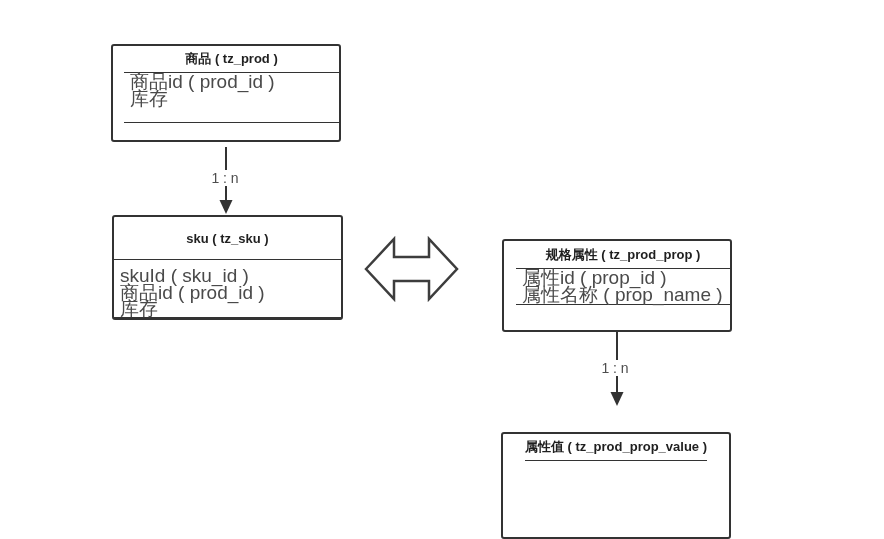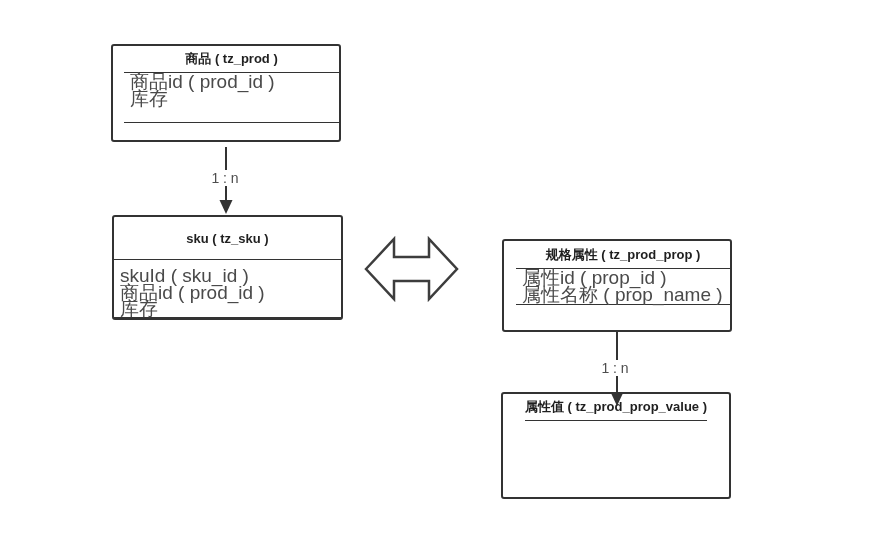--- a/index.html
+++ b/index.html
@@ -86,21 +86,21 @@
 
   <div class="table-node" style="left:502px; top:239px; width:230px; height:93px;padding-left:12px;">
     <div class="table-title" style="height:28px;">规格属性 ( tz_prod_prop )</div>
     <div class="table-fields" style="height:36px;">
       <div class="field">属性id ( prop_id )</div>
       <div class="field">属性名称 ( prop_name )</div>
     </div>
     <div class="table-empty"></div>
   </div>
 
-  <div class="table-node" style="left:501px; top:392px; width:230px; height:107px;align-items:center;">
+  <div class="table-node" style="left:501px; top:432px; width:230px; height:107px;align-items:center;">
     <div class="table-title" style="height:27px;">属性值 ( tz_prod_prop_value )</div>
     <div class="table-empty"></div>
   </div>
 
   <svg class="overlay" viewBox="0 0 884 539">
 
     <g>
       <line x1="226" y1="147" x2="226" y2="202" stroke="#333333" stroke-width="2"></line>
       <polygon points="226,214 219.5,200 232.5,200" fill="#333333"></polygon>
     </g>

